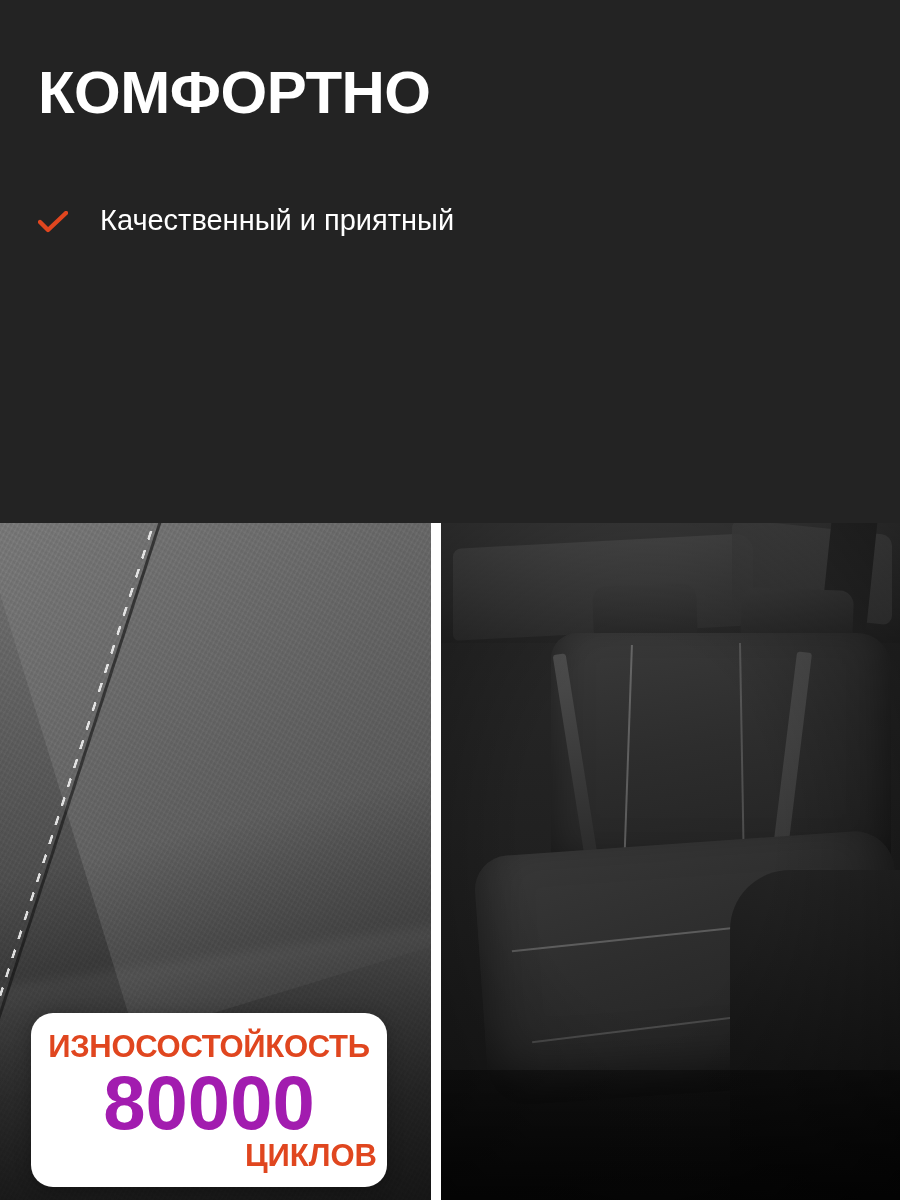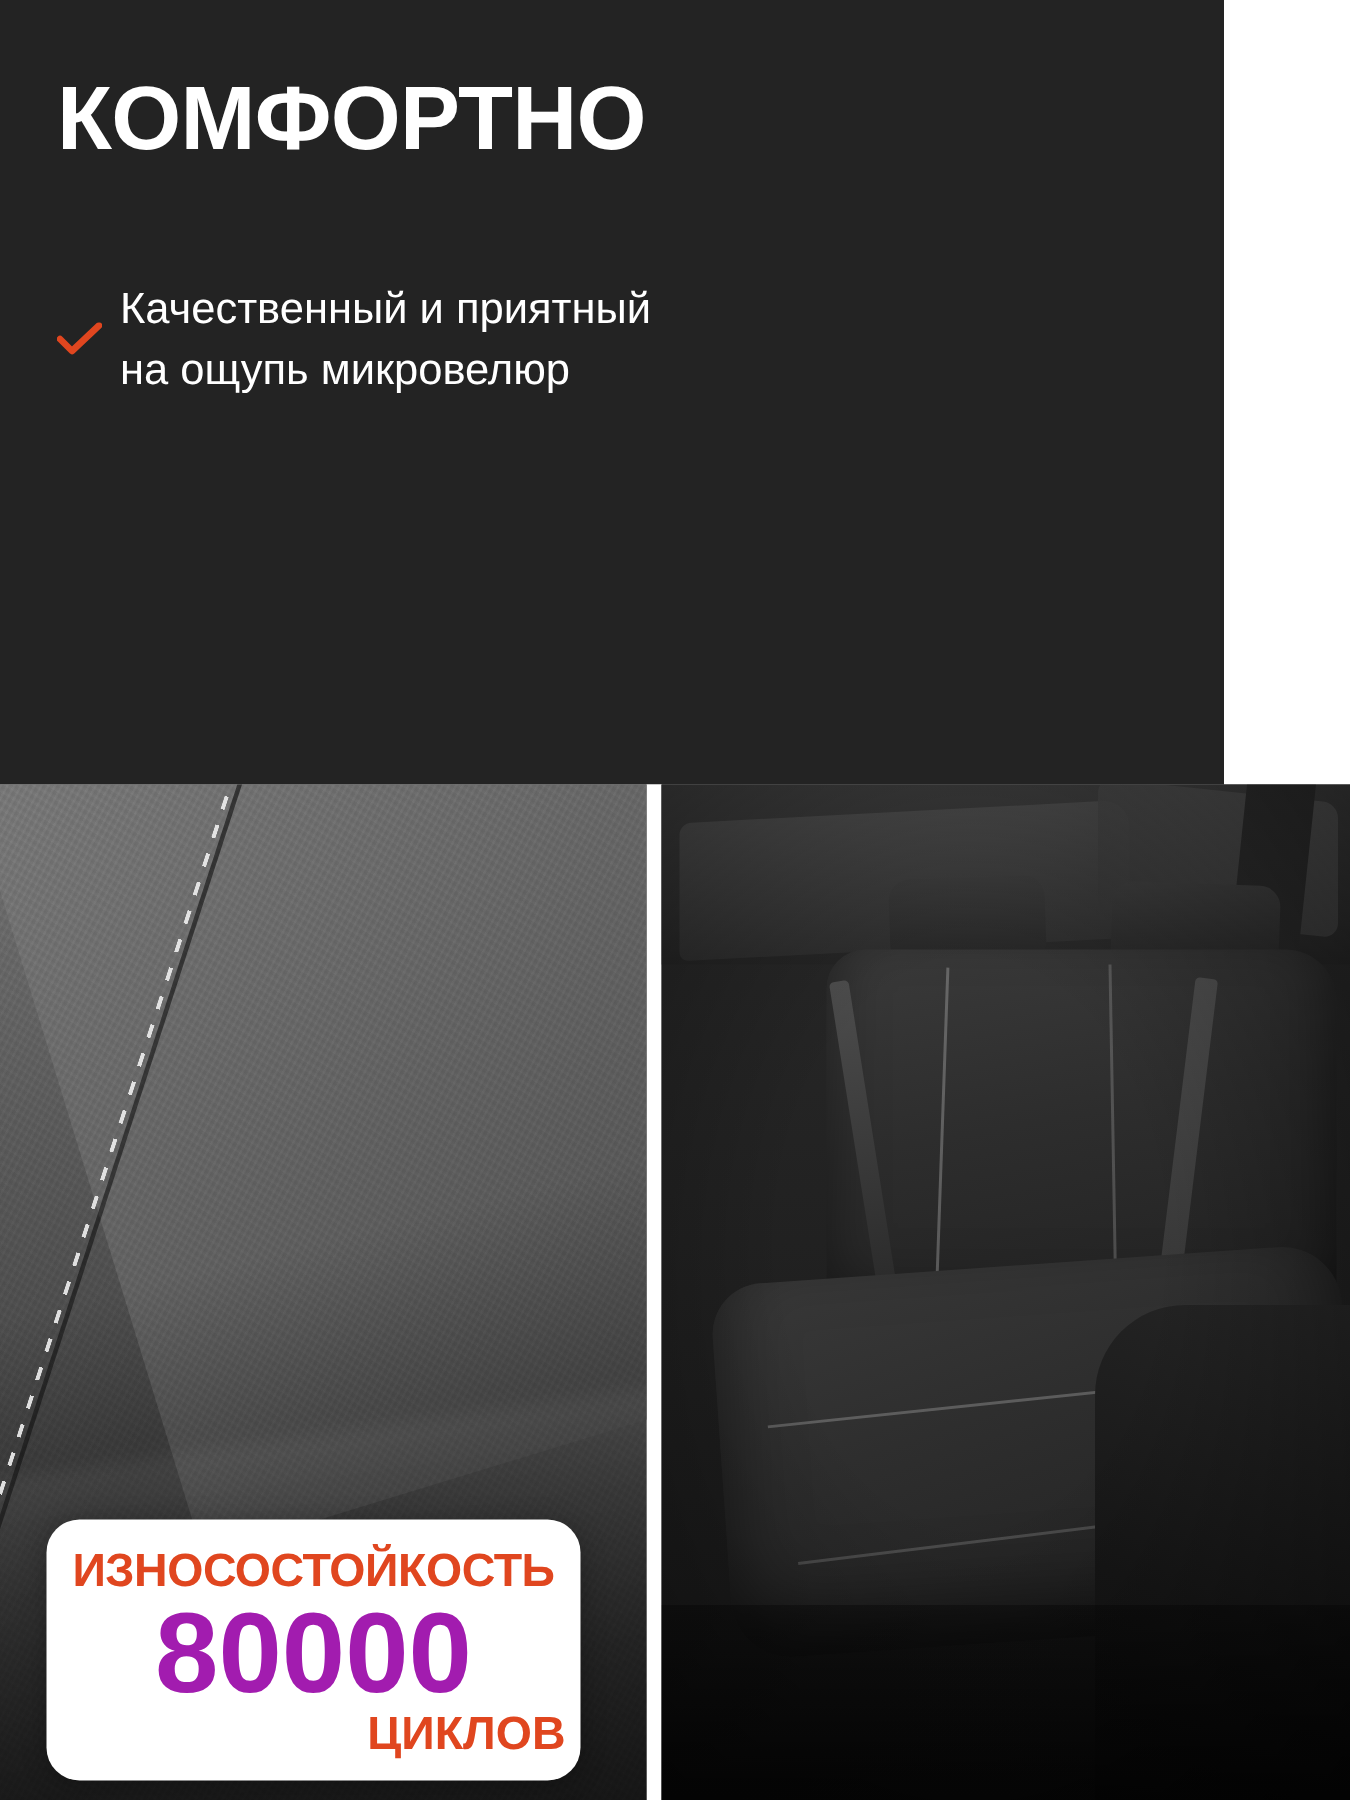--- a/index.html
+++ b/index.html
@@ -19,25 +19,25 @@
     height: 1200px;
     background: #ffffff;
     overflow: hidden;
   }
 
   
   .top-panel {
     position: absolute;
     left: 0;
     top: 0;
-    width: 816px;
+    width: 900px;
     height: 523px;
     background: #232323;
     box-sizing: border-box;
-    padding: 38px 40px 0 38px;
+    padding: 52px 40px 0 38px;
   }
   .headline {
     color: #ffffff;
     font-weight: bold;
     font-size: 60px;
     line-height: 1.16;
     letter-spacing: -0.5px;
     text-transform: uppercase;
     margin: 0;
     padding-top: 6px;
@@ -45,22 +45,23 @@
   .headline .line {
     display: block;
     white-space: nowrap;
   }
 
   .features {
     margin-top: 72px;
   }
   .feature {
     display: flex;
-    align-items: center;
+    align-items: flex-end;
     margin-bottom: 40px;
+    gap: 20px;
   }
   .check-icon {
     flex: 0 0 auto;
     width: 30px;
     height: 30px;
     margin-right: 12px;
     margin-top: 6px;
     position: relative;
   }
   .check-icon svg {
@@ -396,21 +397,20 @@
     <div class="features">
 
       <div class="feature">
         <span class="check-icon">
           <svg width="30" height="24" viewBox="0 0 30 24" xmlns="http://www.w3.org/2000/svg">
             <path d="M2 11 L10 19 L28 2" fill="none" stroke="#e0461f" stroke-width="4.4" stroke-linecap="round" stroke-linejoin="round"></path>
           </svg>
         </span>
         <div class="feature-text">
           <span>Качественный и приятный</span><br>
-          <span>на ощупь микровелюр</span>
         </div>
       </div>
 
 
     </div>
   </div>
 
   <div class="photos">
 
     <div class="photo photo-left">

